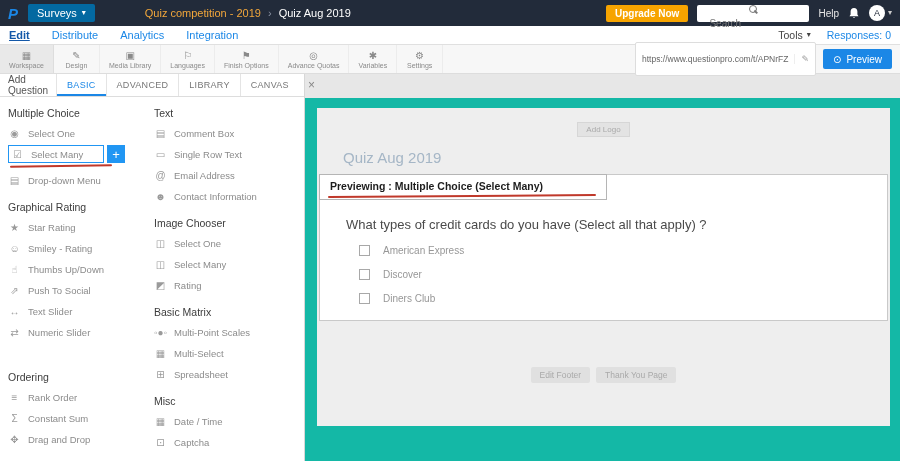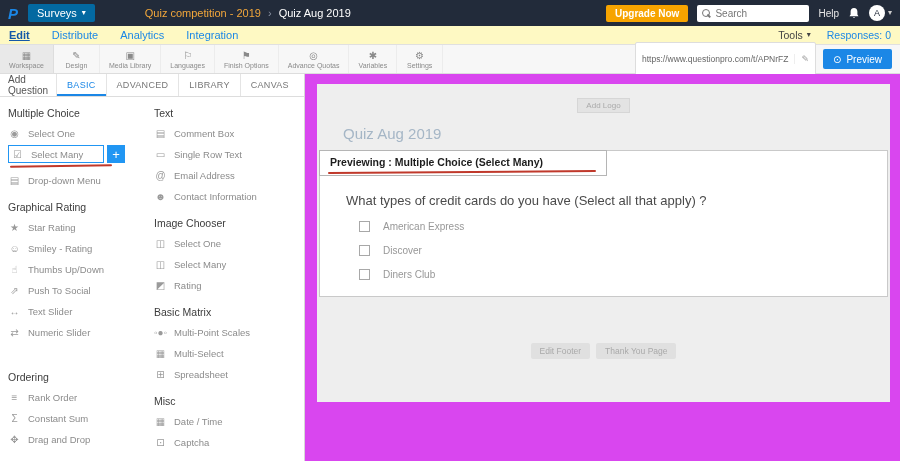--- a/index.html
+++ b/index.html
@@ -10,32 +10,32 @@
   .topbar { height:26px; background:#222b3a; display:flex; align-items:center; padding:0 8px; gap:10px; }
   .logo-p { color:#1b87e6; font-weight:bold; font-size:15px; font-style:italic; }
   .surveys-btn { background:#0369a1; color:#fff; font-size:11px; padding:3px 9px; border-radius:2px; display:flex; align-items:center; gap:5px; cursor:pointer; }
   .caret { font-size:8px; line-height:1; }
   .breadcrumb { display:flex; align-items:center; gap:7px; font-size:11px; margin-left:4px; }
   .crumb-parent { color:#f2a73b; cursor:pointer;padding-left:36px; }
   .crumb-sep { color:#8a93a3; }
   .crumb-current { color:#fff; }
   .topbar-right { margin-left:auto; display:flex; align-items:center; gap:9px; }
   .upgrade-btn { background:#f7a400; color:#fff; font-weight:bold; font-size:10px; padding:3px 9px; border-radius:2px; cursor:pointer; }
-  .search-box { background:#fff; border-radius:2px; height:17px; width:112px; display:flex; align-items:center; padding:0 5px; gap:4px; }
+  .search-box { background:#fff; border-radius:2px; height:17px; width:112px; display:flex; align-items:center; padding:0 5px; gap:4px;flex-direction:column; }
   .mag { position:relative; width:9px; height:9px; flex:0 0 auto; }
   .mag::before { content:""; position:absolute; left:0; top:0; width:6px; height:6px; border:1.4px solid #777; border-radius:50%; }
   .mag::after { content:""; position:absolute; width:4px; height:1.5px; background:#777; transform:rotate(45deg); left:5px; top:6.5px; }
   .search-input { border:0; outline:0; font-size:10px; width:88px; color:#333; background:transparent; font-family:inherit; }
   .help-link { color:#e8e8e8; font-size:10px; cursor:pointer; }
   .bell { display:flex; align-items:center; cursor:pointer; }
   .avatar-group { display:flex; align-items:center; gap:3px; cursor:pointer; color:#ccc; }
   .avatar { width:16px; height:16px; border-radius:50%; background:#fff; color:#222b3a; font-size:9px; display:flex; align-items:center; justify-content:center; }
 
   
-  .navrow { height:19px; background:#fef9c3; border-bottom:1px solid #e0e0e0; display:flex; align-items:center; padding:0 9px;justify-content:center; }
+  .navrow { height:19px; background:#ffffff; border-bottom:1px solid #e0e0e0; display:flex; align-items:center; padding:0 9px;justify-content:center; }
   .nav-tabs { display:flex; align-items:center; height:100%; }
   .nav-tab { color:#1b87e6; font-size:11px; margin-right:22px; cursor:pointer; }
   .nav-tab.active { color:#1458a8; text-decoration:underline; font-weight:bold; }
   .nav-right { margin-left:auto; display:flex; align-items:center; gap:16px; }
   .tools-link { color:#444; font-size:10.5px; display:flex; align-items:center; gap:4px; cursor:pointer; }
   .responses { color:#1b87e6; font-size:10.5px; }
 
   
   .toolbar { height:29px; background:#f7f7f7; border-bottom:1px solid #ddd; display:flex; align-items:stretch; }
   .tool { display:flex; flex-direction:column; align-items:center; justify-content:center; padding:2px 9px; min-width:46px; border-right:1px solid #ececec; cursor:pointer; }
@@ -67,21 +67,21 @@
   .section.gap-lg { margin-top:28px; }
   .section-header { font-size:10.5px; color:#3c3c3c; margin:8px 0 4px; }
   .pitem { display:flex; align-items:center; gap:7px; height:21px; color:#8b8b8b; font-size:9.5px; position:relative; cursor:pointer; }
   .pitem-icon { width:13px; font-size:10px; color:#9a9a9a; text-align:center; flex:0 0 auto; }
   .pitem.selected { border:1px solid #2196f3; height:18px; width:96px; margin:1px 0; padding-left:2px; }
   .plus-btn { position:absolute; left:98px; top:-1px; width:18px; height:18px; background:#2196f3; color:#fff; display:flex; align-items:center; justify-content:center; font-size:13px; }
   .annotation { height:2px; background:#c0392b; border-radius:2px; transform:rotate(-0.8deg); }
   .underline-select-many { width:102px; margin:2px 0 3px 2px; }
 
   
-  .main { flex:1; background:#d946ef; padding:10px 10px 0 12px; }
+  .main { flex:1; background:#14b8a6; padding:10px 10px 0 12px;margin-top:24px; }
   .survey-area { position:relative; background:#eeeeee; height:318px; }
   .add-logo { display:block; margin:0 auto; position:relative; top:14px; background:#e3e3e3; border:1px solid #d6d6d6; color:#aaa; font-size:8px; padding:2px 8px; cursor:pointer; width:max-content; }
   .survey-title { margin:26px 0 0 26px; color:#a5b6c6; font-size:15px; }
   .card { position:relative; margin:8px 2px 0 2px; background:#fff; border:1px solid #c9c9c9; padding:34px 20px 16px 26px; }
   .preview-tab { position:absolute; top:-1px; left:-1px; background:#fff; border:1px solid #b5b5b5; padding:5px 10px 7px; font-size:10.5px; color:#1d1d1d; font-weight:bold; width:288px; }
   .preview-tab .annotation { position:absolute; left:8px; bottom:2px; width:268px; transform:rotate(-0.4deg); }
   .question { font-size:13px; color:#4a4a4a; margin:8px 0 2px; }
   .option-row { display:flex; align-items:center; gap:13px; margin:13px 0 0 13px; cursor:pointer; }
   .checkbox { width:11px; height:11px; border:1px solid #a8a8a8; background:#fff; flex:0 0 auto; }
   .option-label { font-size:10px; color:#979797; }

